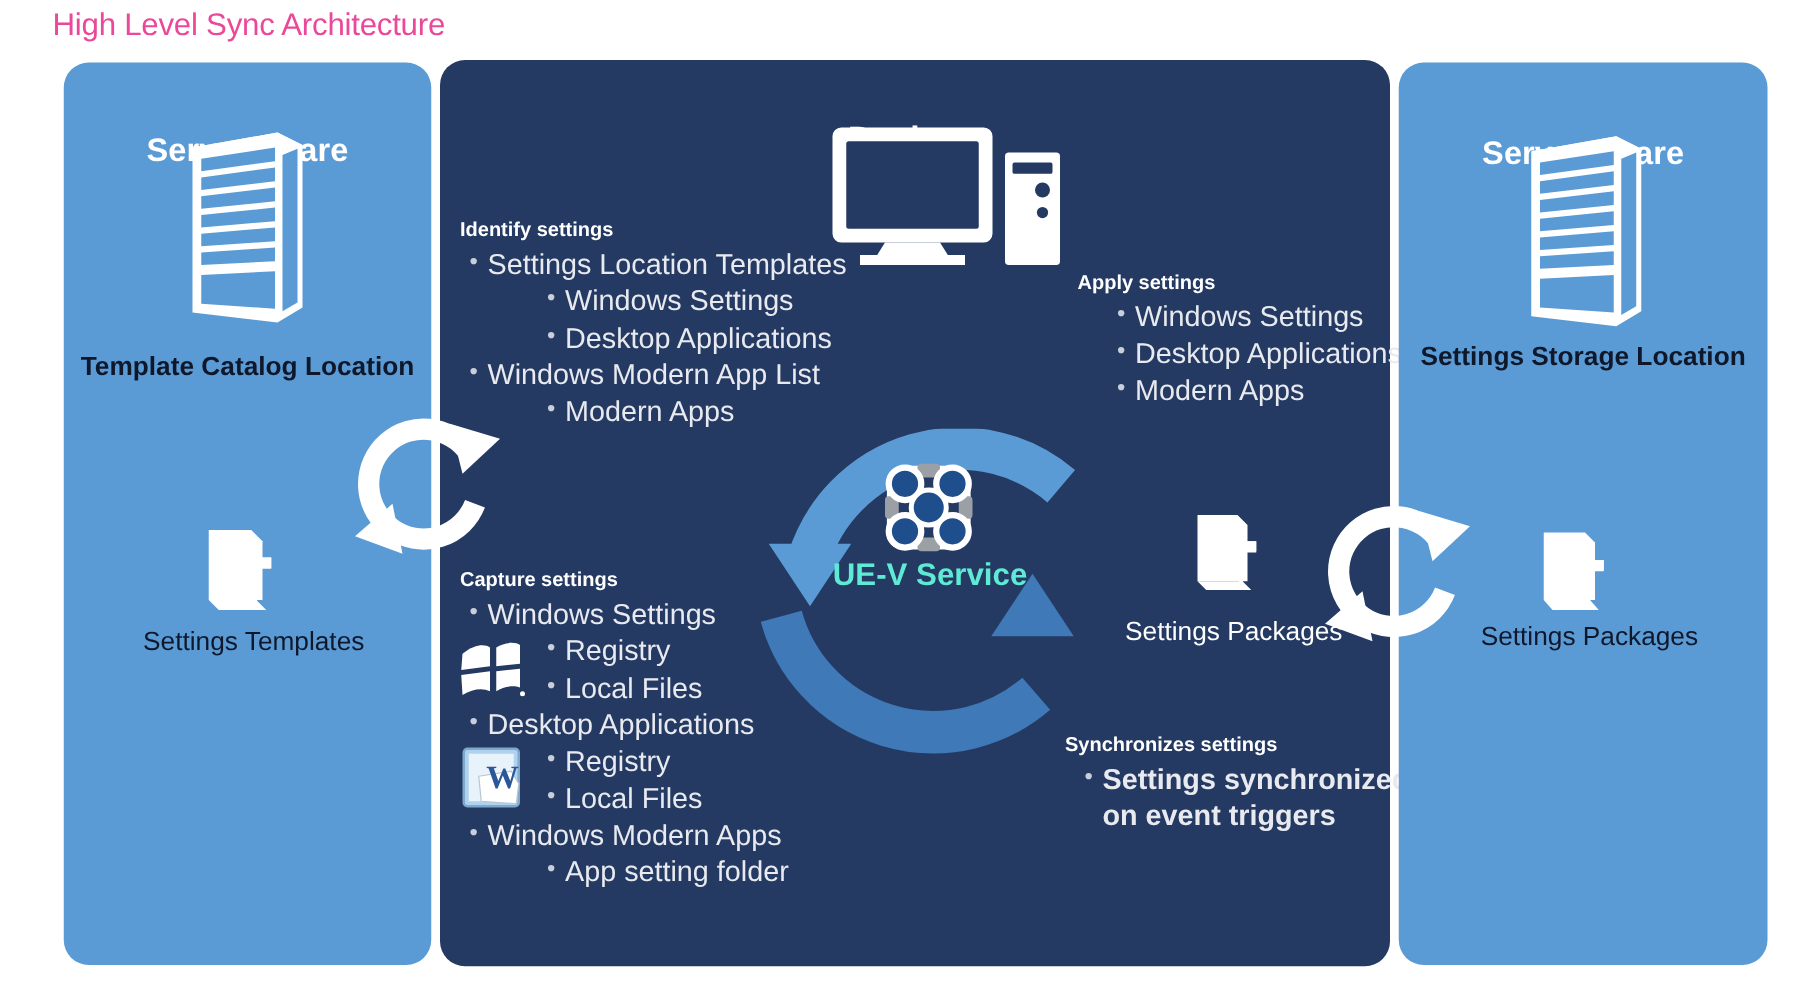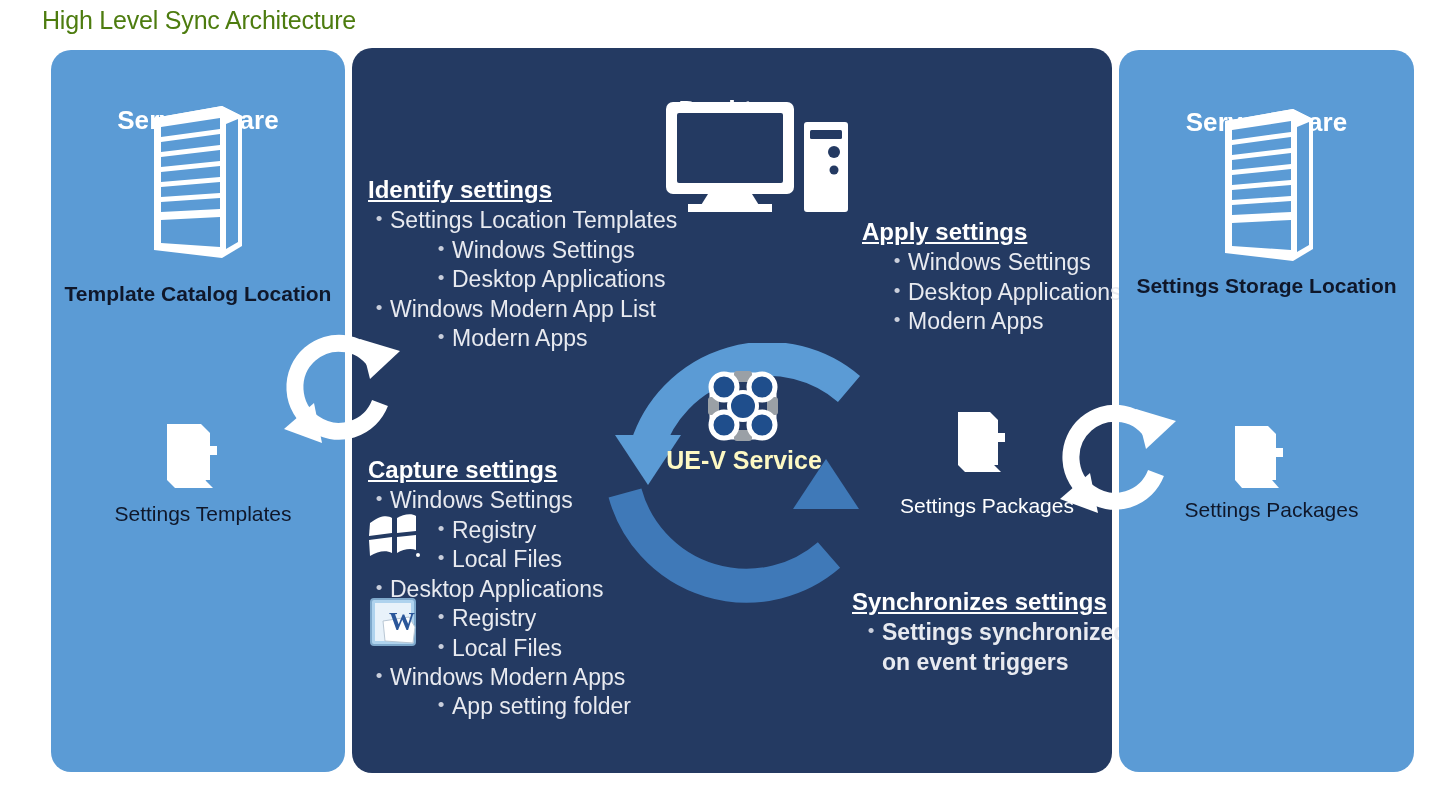--- a/index.html
+++ b/index.html
@@ -7,21 +7,21 @@
     width:1436px;height:805px;
     background:#ffffff;
     font-family:"Liberation Sans", sans-serif;
     overflow:hidden;
     position:relative;
   }
   #stage{position:absolute;left:0;top:0;width:1436px;height:805px;}
 
   .title{
     position:absolute;left:42px;top:6px;
-    font-size:25px;color:#4d7c0f;font-weight:400;
+    font-size:25px;color:#ec4899;font-weight:400;
     letter-spacing:-0.2px;white-space:nowrap;
   }
 
   
   .panel{position:absolute;border-radius:20px;}
   .panel-left{left:51px;top:50px;width:294px;height:722px;background:#5B9BD5;}
   .panel-center{left:352px;top:48px;width:760px;height:725px;background:#243A62;}
   .panel-right{left:1119px;top:50px;width:295px;height:722px;background:#5B9BD5;}
 
   .panel-head{
@@ -36,33 +36,33 @@
     position:absolute;left:0;right:0;text-align:center;color:#0f172a;
   }
   .cap-bold{font-weight:bold;font-size:21px;}
   .cap-reg{font-weight:400;font-size:21px;padding-left:10px;}
 
   
   .icon{position:absolute;}
 
   
   .tblock{position:absolute;color:#ffffff;}
-  .tb-title{font-weight:bold;font-size:24px;color:#ffffff;margin:0 0 2px 0;line-height:1.18;text-decoration:underline;}
+  .tb-title{font-weight:bold;font-size:16px;color:#ffffff;margin:0 0 2px 0;line-height:1.18;}
   .li{display:flex;align-items:flex-start;line-height:1.28;font-size:23px;color:#E8EAF0;font-weight:400;}
   .li .bul{flex:0 0 auto;width:22px;text-align:center;color:#C9CEDB;font-size:19px;line-height:1.38;}
   .li .txt{flex:1 1 auto;}
   .lvl1{margin-left:0px;}
   .lvl2{margin-left:62px;}
 
   .wrap-txt{max-width:260px;font-weight:bold;}
 
   
   .uev-label{
     position:absolute;left:640px;top:450px;width:216px;text-align:center;
-    color:#fef9c3;font-weight:bold;font-size:25px;
+    color:#5eead4;font-weight:bold;font-size:25px;
   }
 </style>
 </head>
 <body>
 
 <div id="stage">
 
   <div class="title">High Level Sync Architecture</div>
 
   <div class="panel panel-left">

